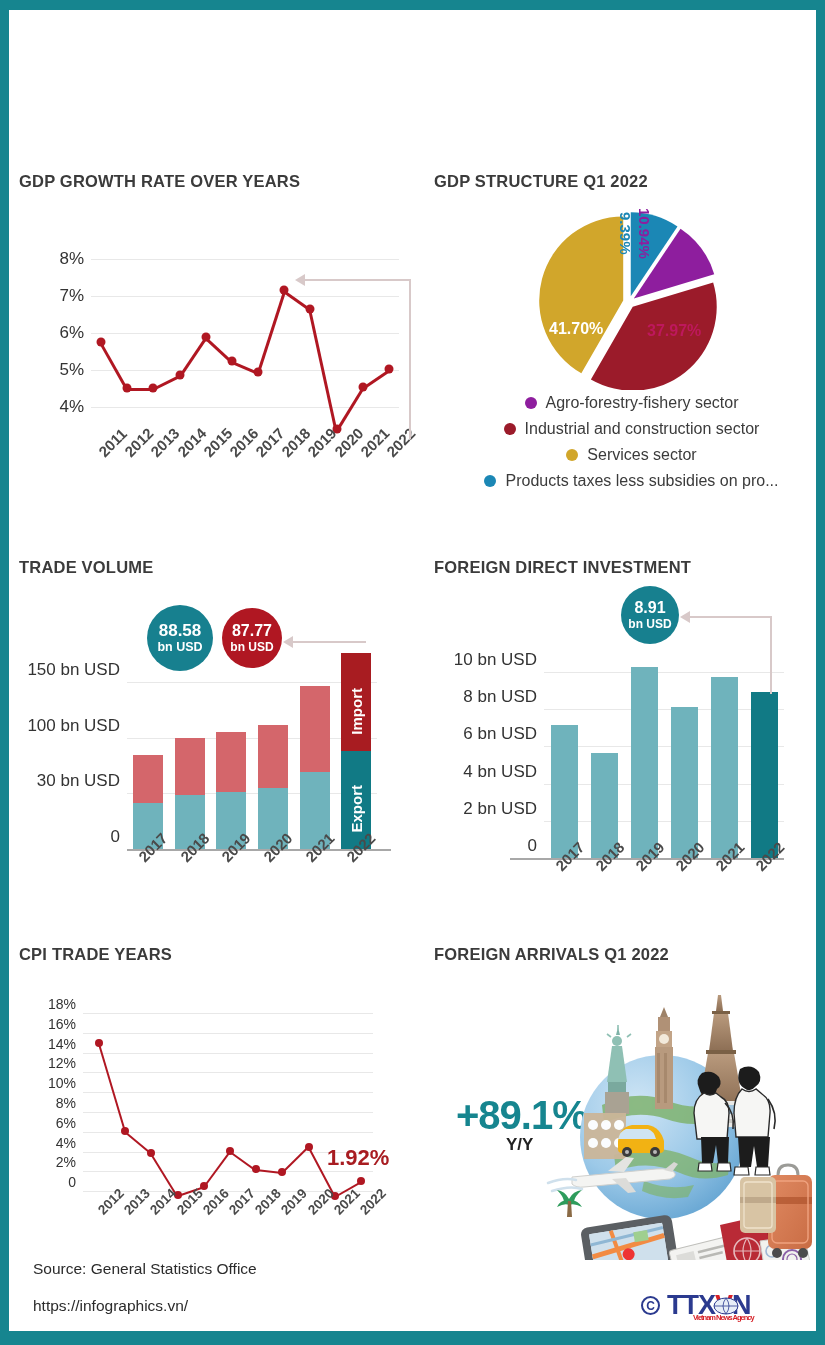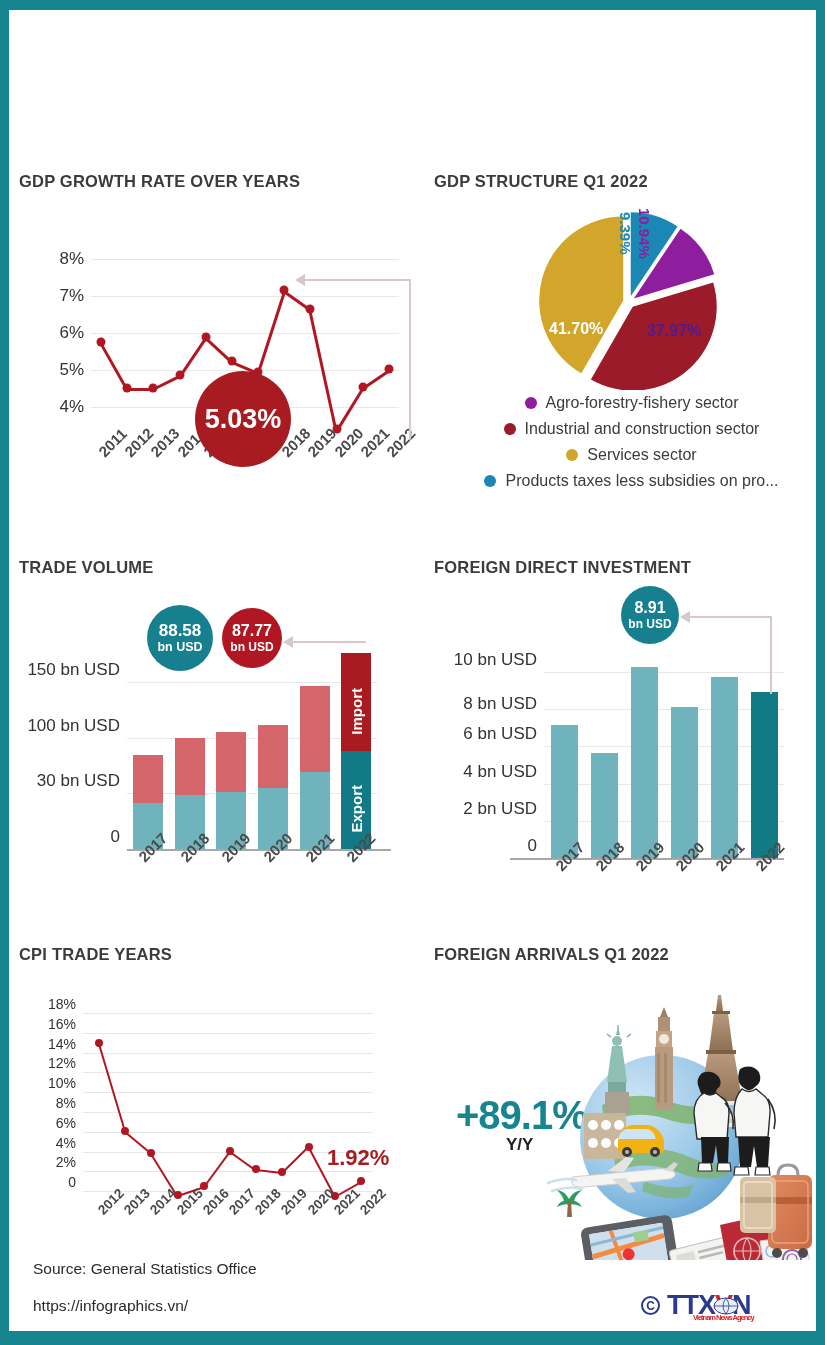--- a/index.html
+++ b/index.html
@@ -194,38 +194,35 @@
         <div class="xlabel" style="left: 108.727px;">2015</div>
         <div class="xlabel" style="left: 134.909px;">2016</div>
         <div class="xlabel" style="left: 161.091px;">2017</div>
         <div class="xlabel" style="left: 187.273px;">2018</div>
         <div class="xlabel" style="left: 213.455px;">2019</div>
         <div class="xlabel" style="left: 239.636px;">2020</div>
         <div class="xlabel" style="left: 265.818px;">2021</div>
         <div class="xlabel" style="left: 292px;">2022</div>
       </div>
 
-    <div class="bubble" id="gdpBubble" style="left:176px; top:199px; width:96px; height:96px; background:#A81C21;">
-      <span class="big" style="font-size:27px;">5.03%</span>
-    </div>
 
     <div class="arrow-line" style="left:390px; top:107px; width:2px; height:160px;"></div>
     <div class="arrow-line" style="left:286px; top:107px; width:106px; height:2px;"></div>
     <div class="arrow-head" style="left:276px; top:102px;"></div>
   </div>
 
   <div class="panel" style="left:425px; top:162px; width:395px; height:350px;">
     <div class="panel-title" style="width:395px;">GDP STRUCTURE Q1 2022</div>
 
     <div class="pie-wrap" id="pieWrap" style="left:95px; top:38px; width:200px; height:180px;"><svg width="200" height="180" viewBox="0 0 200 180">
           <path d="M101.74441355509528 86.25917938367694 L101.74441355509528 2.259179383676937 A84 84 0 0 1 148.4781182906889 16.45974642261089 Z" fill="#1B87B5"></path>
           <path d="M104.82289199316354 88.43072656941513 L151.55659672875717 18.631293608349083 A84 84 0 0 1 185.232643109248 64.1352141144502 Z" fill="#8E1E9E"></path>
           <path d="M103.73230070818222 96.69786455995727 L184.14205182426667 72.40235210499235 A84 84 0 0 1 61.884751859665 169.53180345777446 Z" fill="#9B1B2A"></path>
           <path d="M94.20282201230971 90.45315567071565 L52.35527316379249 163.28709456853284 A84 84 0 0 1 94.2028220123097 6.453155670715645 Z" fill="#D1A62B"></path>
-        </svg><div class="pie-pct vert" style="left: 88px; top: 2px; color: rgb(27, 135, 181);">9.39%</div><div class="pie-pct vert" style="left: 107px; top: -2px; color: rgb(142, 30, 158);">10.94%</div><div class="pie-pct" style="left: 20px; top: 110px; color: rgb(255, 255, 255);">41.70%</div><div class="pie-pct" style="left: 118px; top: 112px; color: #4c1d95;">37.97%</div></div>
+        </svg><div class="pie-pct vert" style="left: 88px; top: 2px; color: rgb(27, 135, 181);">9.39%</div><div class="pie-pct vert" style="left: 107px; top: -2px; color: rgb(142, 30, 158);">10.94%</div><div class="pie-pct" style="left: 20px; top: 110px; color: rgb(255, 255, 255);">41.70%</div><div class="pie-pct" style="left: 118px; top: 112px; color: #be185d;">37.97%</div></div>
 
     <div id="pieLegend" style="position:absolute; left:0; top:222px; width:395px;">
         <div class="legend-row">
           <span class="legend-dot" style="background: rgb(142, 30, 158);"></span>
           <span class="legend-text">Agro-forestry-fishery sector</span>
         </div>
         <div class="legend-row">
           <span class="legend-dot" style="background: rgb(155, 27, 42);"></span>
           <span class="legend-text">Industrial and construction sector</span>
         </div>
@@ -298,21 +295,21 @@
     <div class="arrow-head" style="left:264px; top:78px;"></div>
   </div>
 
   <div class="panel" style="left:425px; top:548px; width:395px; height:370px;">
     <div class="panel-title" style="width:395px;">FOREIGN DIRECT INVESTMENT</div>
 
     <div class="plot" id="fdiPlot" style="left:110px; top:84px; width:240px; height:216px;">
         <div class="gridline" style="top: 29.7931px;"></div>
         <div class="ylabel" style="top: 17.7931px;">10 bn USD</div>
         <div class="gridline" style="top: 67.0345px;"></div>
-        <div class="ylabel" style="top: 55.0345px; margin-top: 7px;">8 bn USD</div>
+        <div class="ylabel" style="top: 55.0345px;">8 bn USD</div>
         <div class="gridline" style="top: 104.276px;"></div>
         <div class="ylabel" style="top: 92.2759px;">6 bn USD</div>
         <div class="gridline" style="top: 141.517px;"></div>
         <div class="ylabel" style="top: 129.517px;">4 bn USD</div>
         <div class="gridline" style="top: 178.759px;"></div>
         <div class="ylabel" style="top: 166.759px;">2 bn USD</div>
         <div class="ylabel" style="top: 204px;">0</div>
         <div class="axisline" style="top: 216px; left: -34px;"></div>
         <div class="bar" style="left: 6.5px; width: 27px; height: 133.138px; background: rgb(111, 179, 188);"></div>
         <div class="xlabel" style="left: 7.5px;">2017</div>

